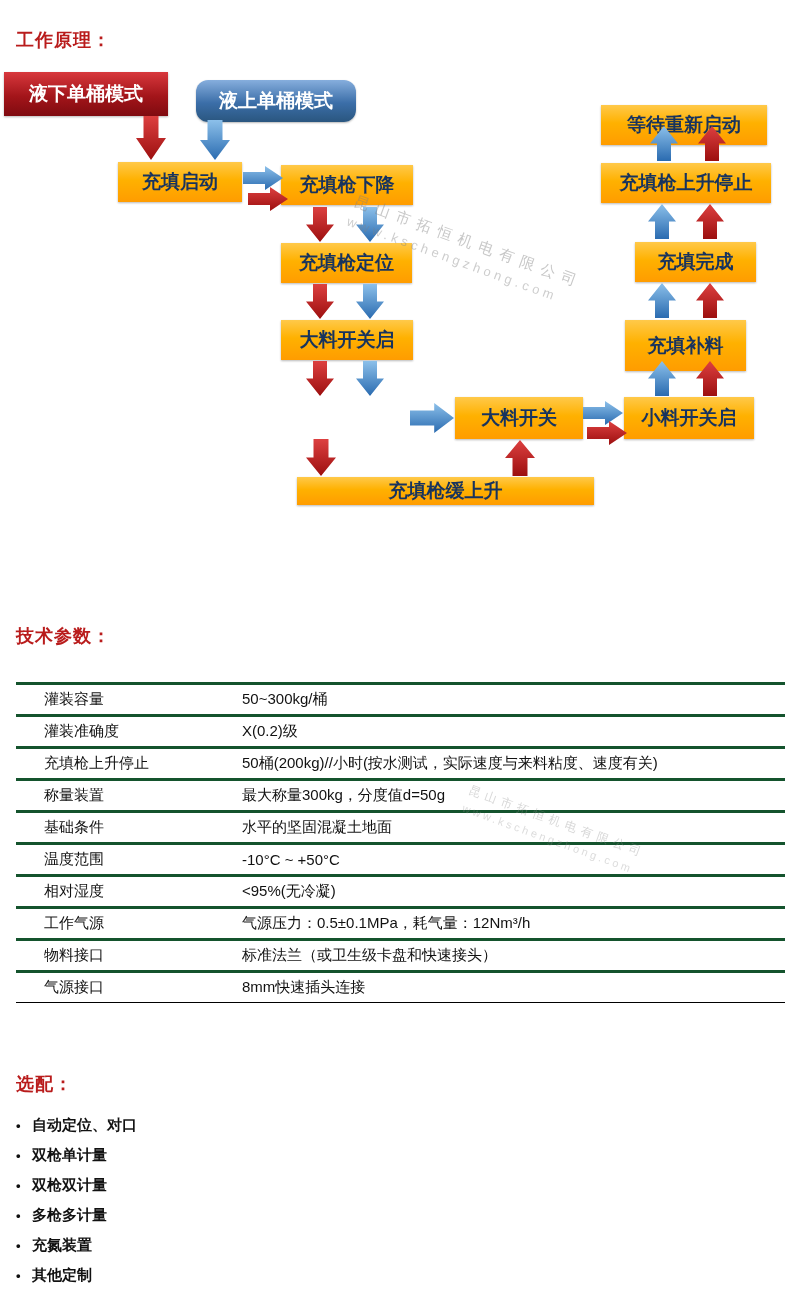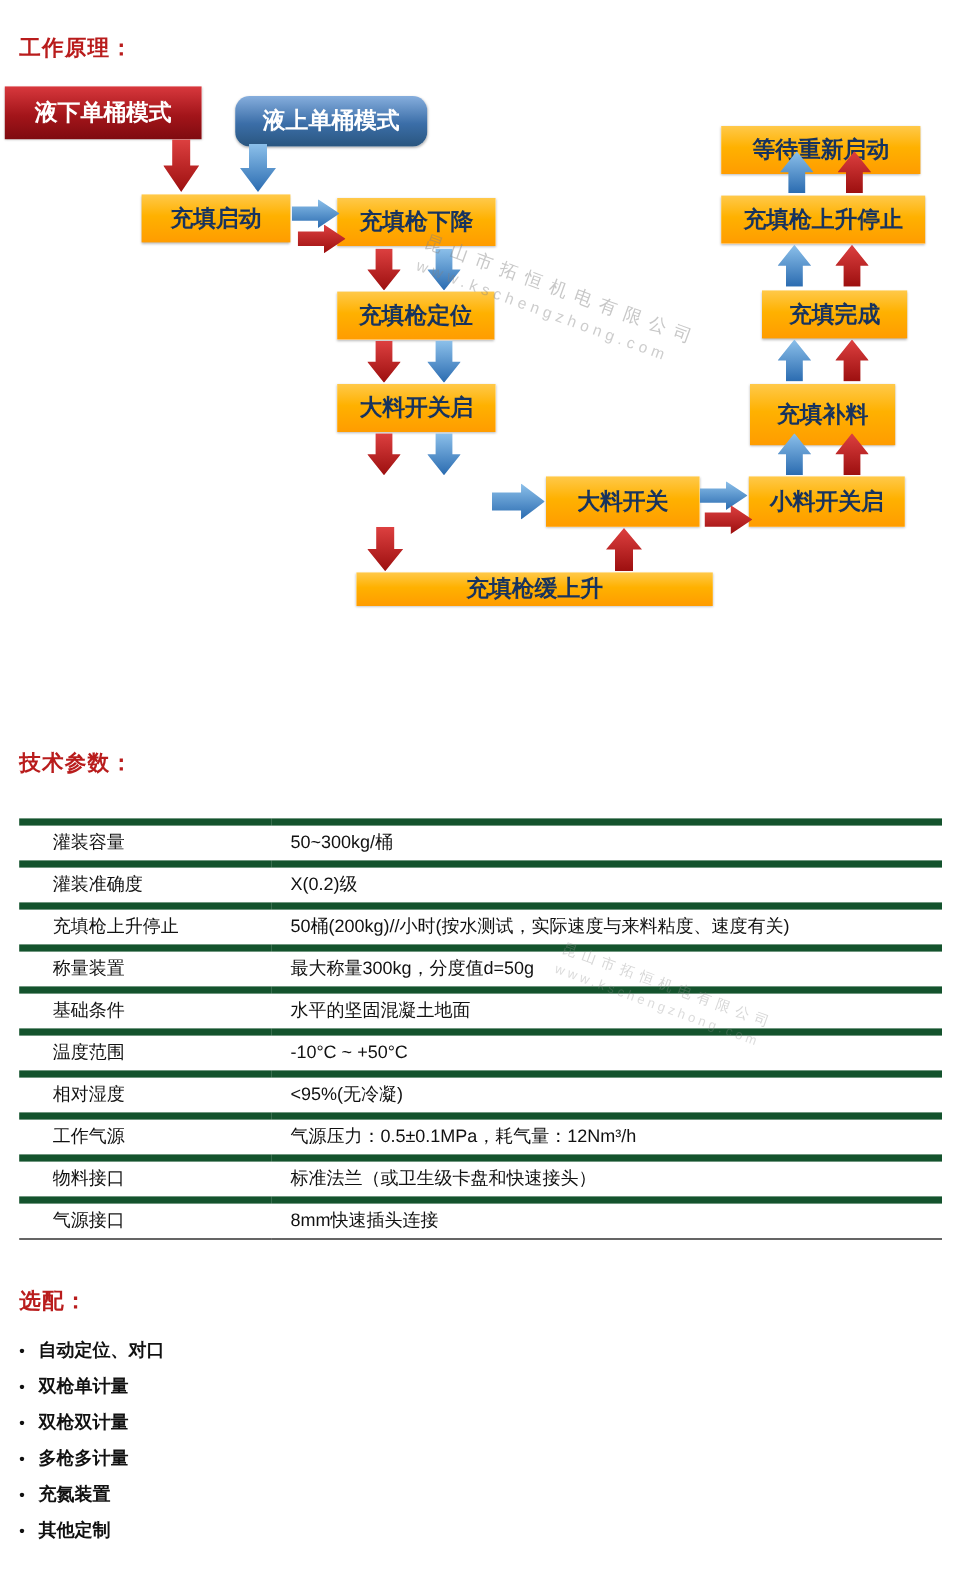--- a/index.html
+++ b/index.html
@@ -26,21 +26,21 @@
 
   
   .wm{position:absolute;transform:rotate(20deg);transform-origin:0 0;pointer-events:none;white-space:nowrap;}
   .wm .l1{font-size:15px;letter-spacing:7px;color:rgba(130,130,130,.45);}
   .wm .l2{font-size:13px;letter-spacing:4px;color:rgba(130,130,130,.40);margin-top:4px;}
   .wm.small .l1{font-size:12px;letter-spacing:5px;color:rgba(140,140,140,.35);}
   .wm.small .l2{font-size:11px;letter-spacing:3px;color:rgba(140,140,140,.30);}
 
   
   .spec-table{position:absolute;left:16px;top:682px;width:769px;border-collapse:collapse;}
-  .spec-table td{border-top:6px solid #14532d;height:29px;font-size:15px;color:#111;padding:0;vertical-align:middle;}
+  .spec-table td{border-top:3px solid #14532d;height:29px;font-size:15px;color:#111;padding:0;vertical-align:middle;}
   .spec-table tr.last td{border-bottom:1px solid #000;}
   .spec-table td.lbl{width:182px;padding-left:28px;}
   .spec-table td.val{padding-left:16px;}
 
   
   .opt{position:absolute;left:16px;top:1072px;width:400px;}
   .opt-list{margin-top:14px;}
   .opt-item{display:flex;align-items:center;height:30px;font-size:15px;font-weight:bold;color:#111;}
   .bullet{width:16px;font-size:13px;font-weight:bold;color:#111;}
 </style>

